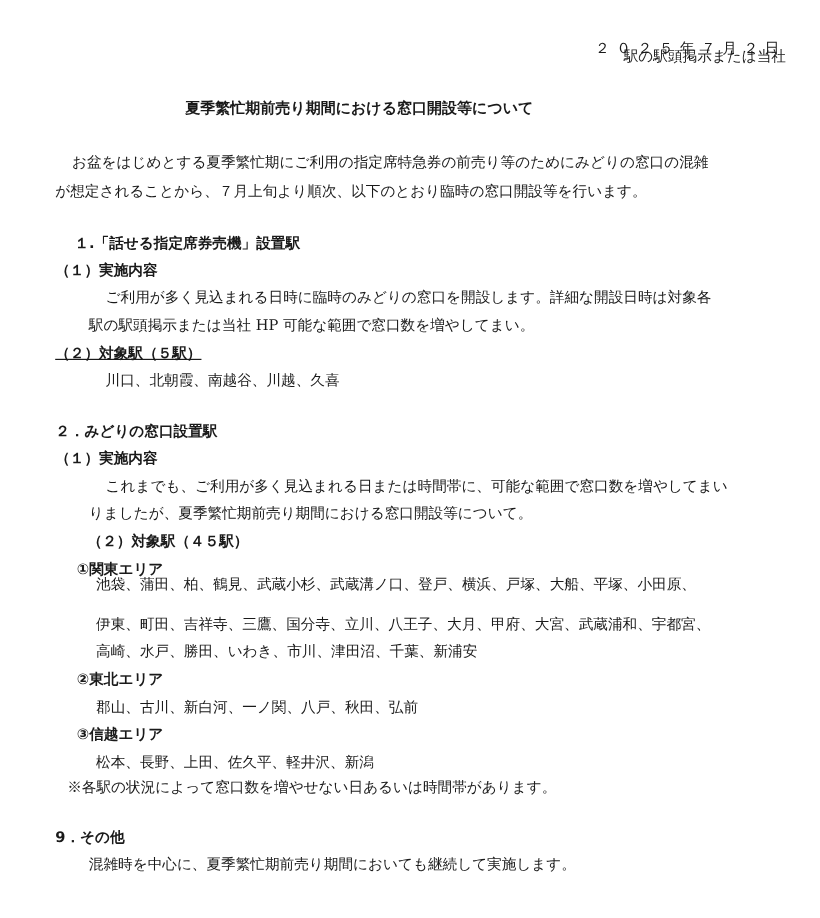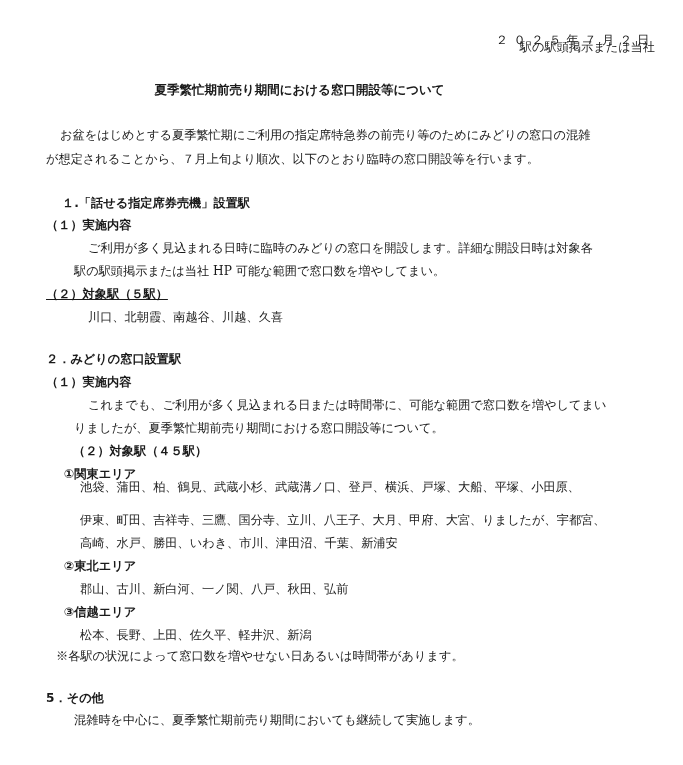--- a/index.html
+++ b/index.html
@@ -37,26 +37,26 @@
   <div class="line serif" style="top:309px; left:88px;">川口、北朝霞、南越谷、川越、久喜</div>
 
   <div class="line bold" style="top:352px; left:46px;font-family:Liberation Mono, monospace;">２．みどりの窓口設置駅</div>
   <div class="line bold" style="top:374px; left:46px;">（１）実施内容</div>
   <div class="line serif" style="top:397px; left:88px;">これまでも、ご利用が多く見込まれる日または時間帯に、可能な範囲で窓口数を増やしてまい</div>
   <div class="line serif" style="top:420px; left:74px;">りましたが、夏季繁忙期前売り期間における窓口開設等について。</div>
   <div class="line bold" style="top:443px; left:46px;margin-left:27px;">（２）対象駅（４５駅）</div>
 
   <div class="line bold" style="top:466px; left:64px;">①関東エリア</div>
   <div class="line serif" style="top:479px; left:80px;">池袋、蒲田、柏、鶴見、武蔵小杉、武蔵溝ノ口、登戸、横浜、戸塚、大船、平塚、小田原、</div>
-  <div class="line serif" style="top:512px; left:80px;">伊東、町田、吉祥寺、三鷹、国分寺、立川、八王子、大月、甲府、大宮、りましたが、宇都宮、</div>
+  <div class="line serif" style="top:512px; left:80px;">伊東、町田、吉祥寺、三鷹、国分寺、立川、八王子、大月、甲府、大宮、武蔵浦和、宇都宮、</div>
   <div class="line serif" style="top:535px; left:80px;">高崎、水戸、勝田、いわき、市川、津田沼、千葉、新浦安</div>
 
   <div class="line bold" style="top:558px; left:64px;">②東北エリア</div>
   <div class="line serif" style="top:581px; left:80px;">郡山、古川、新白河、一ノ関、八戸、秋田、弘前</div>
 
   <div class="line bold" style="top:604px; left:64px;">③信越エリア</div>
   <div class="line serif" style="top:627px; left:80px;">松本、長野、上田、佐久平、軽井沢、新潟</div>
 
   <div class="line serif" style="top:648px; left:56px;">※各駅の状況によって窓口数を増やせない日あるいは時間帯があります。</div>
 
-  <div class="line bold" style="top:690px; left:46px;">5．その他</div>
+  <div class="line bold" style="top:690px; left:46px;">9．その他</div>
   <div class="line serif" style="top:712px; left:74px;">混雑時を中心に、夏季繁忙期前売り期間においても継続して実施します。</div>
 </div>
 
 </body></html>

